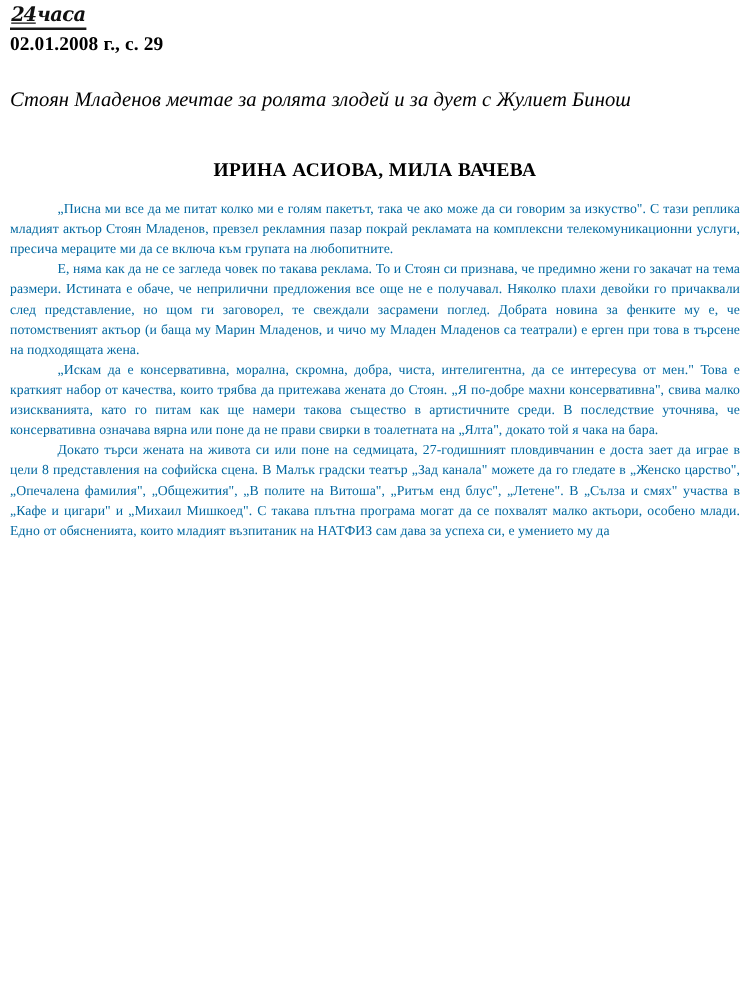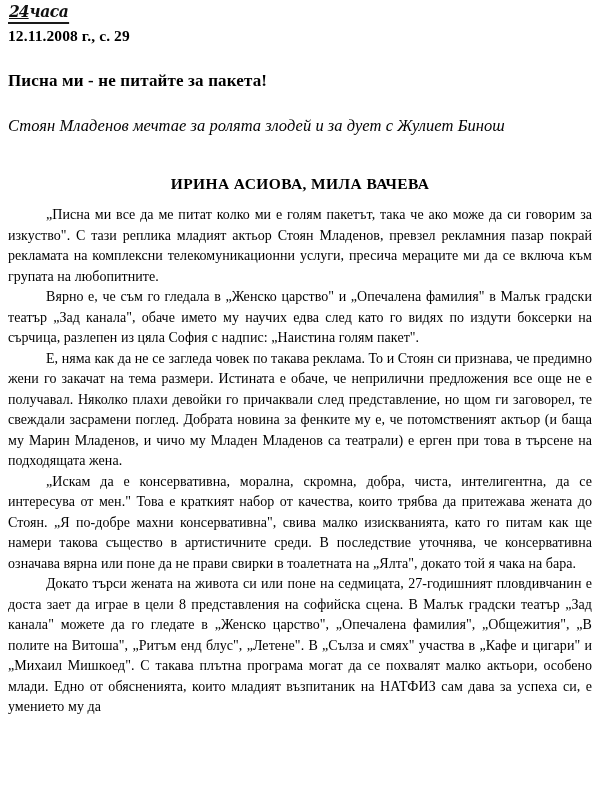--- a/index.html
+++ b/index.html
@@ -98,49 +98,47 @@
   .article-body {
     margin: 12px 0 0 0;
     width: 584px;
   }
   .article-body p {
     margin: 0;
     text-align: justify;
     text-justify: inter-word;
     text-indent: 38px;
     font-family: "Liberation Serif", "DejaVu Serif", serif;
-    font-size: 14px;
+    font-size: 11px;
     line-height: 1.465;
     letter-spacing: 0.05px;
-    color: #000000;
+    color: #0369a1;
     hyphens: manual;
     -webkit-hyphens: manual;
   }
   .article-body p:last-child {
     text-align: justify;
   }
 </style>
 </head>
 <body>
 
 <div class="page">
 
   <div class="masthead">
     <span class="masthead-logo"><span class="num">24</span><span class="word">часа</span></span>
   </div>
 
-  <div class="issue-line">12.11.2008 г., с. 29</div>
+  <div class="issue-line">02.01.2008 г., с. 29</div>
 
-  <h1 class="headline">Писна ми - не питайте за пакета!</h1>
 
   <h2 class="deck">Стоян Младенов мечтае за ролята злодей и за дует с Жулиет Бинош</h2>
 
   <div class="byline">ИРИНА АСИОВА, МИЛА ВАЧЕВА</div>
 
   <div class="article-body">
     <p>„Писна ми все да ме питат колко ми е голям пакетът, така че ако може да си говорим за изкуство". С тази реплика младият актьор Стоян Младенов, превзел рекламния пазар покрай рекламата на комплексни телекомуникационни услуги, пресича мераците ми да се включа към групата на любопитните.</p>
-    <p>Вярно е, че съм го гледала в „Женско царство" и „Опечалена фамилия" в Малък градски театър „Зад канала", обаче името му научих едва след като го видях по издути боксерки на сърчица, разлепен из цяла София с надпис: „Наистина голям пакет".</p>
     <p>Е, няма как да не се загледа човек по такава реклама. То и Стоян си признава, че предимно жени го закачат на тема размери. Истината е обаче, че неприлични предложения все още не е получавал. Няколко плахи девойки го причаквали след представление, но щом ги заговорел, те свеждали засрамени поглед. Добрата новина за фенките му е, че потомственият актьор (и баща му Марин Младенов, и чичо му Младен Младенов са театрали) е ерген при това в търсене на подходящата жена.</p>
     <p>„Искам да е консервативна, морална, скромна, добра, чиста, интелигентна, да се интересува от мен." Това е краткият набор от качества, които трябва да притежава жената до Стоян. „Я по-добре махни консервативна", свива малко изискванията, като го питам как ще намери такова същество в артистичните среди. В последствие уточнява, че консервативна означава вярна или поне да не прави свирки в тоалетната на „Ялта", докато той я чака на бара.</p>
     <p>Докато търси жената на живота си или поне на седмицата, 27-годишният пловдивчанин е доста зает да играе в цели 8 представления на софийска сцена. В Малък градски театър „Зад канала" можете да го гледате в „Женско царство", „Опечалена фамилия", „Общежития", „В полите на Витоша", „Ритъм енд блус", „Летене". В „Сълза и смях" участва в „Кафе и цигари" и „Михаил Мишкоед". С такава плътна програма могат да се похвалят малко актьори, особено млади. Едно от обясненията, които младият възпитаник на НАТФИЗ сам дава за успеха си, е умението му да</p>
   </div>
 
 </div>
 
 </body></html>

